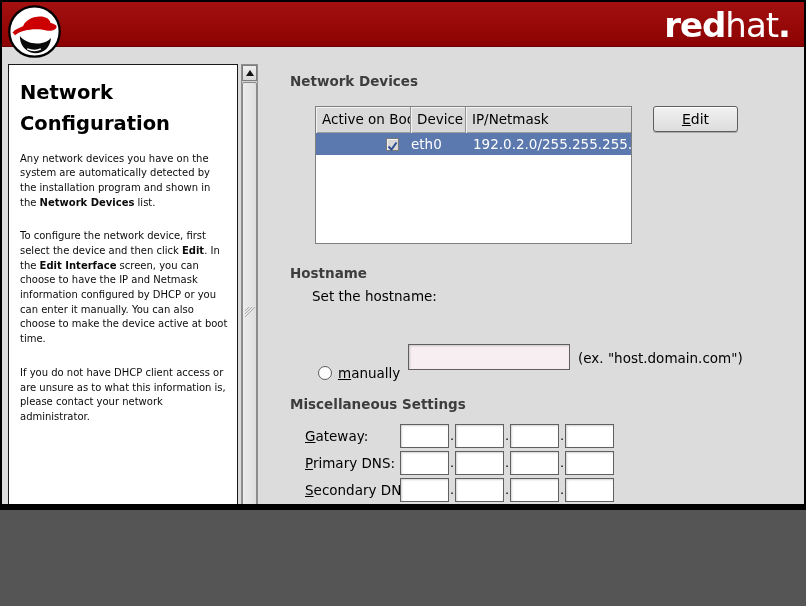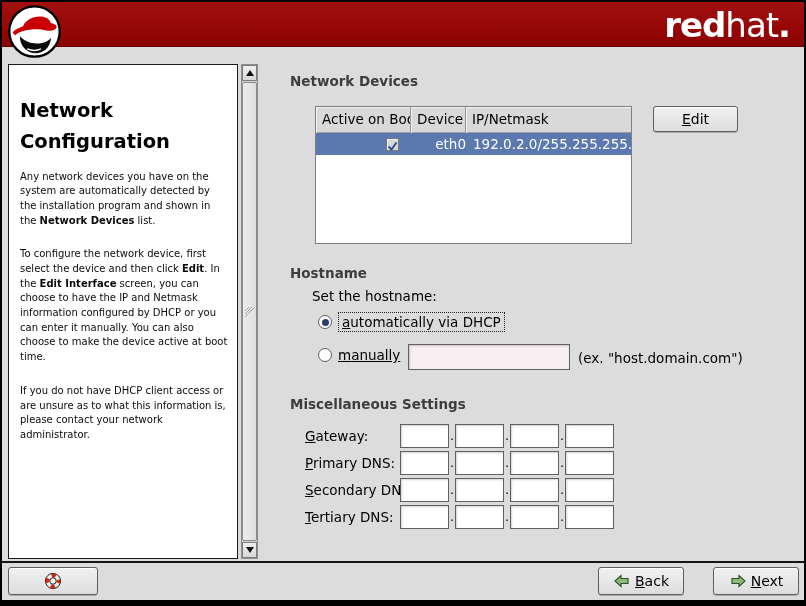--- a/index.html
+++ b/index.html
@@ -1,19 +1,19 @@
 <!DOCTYPE html>
 <html><head>
 <meta charset="utf-8">
 <style>
   * { box-sizing: border-box; margin: 0; padding: 0; }
   html,body { background:#555; }
   .window {
     position: relative;
-    width: 806px; height: 606px;
+    width: 806px; height: 510px;
     border: 2px solid #000; border-bottom-width: 6px;
     background: #dcdcdc;
     font-family: "DejaVu Sans", "Liberation Sans", sans-serif;
     overflow: hidden;
     color: #000;
   }
   
   .banner {
     position: absolute; left: 0; top: 0; right: 0; height: 45px;
     background: linear-gradient(#a31010, #8c0202);
@@ -26,21 +26,21 @@
     position: absolute; right: 14px; top: 3px; z-index: 2;
     color: #fff; font-size: 34px; letter-spacing: -1px; line-height: 40px;
   }
   .brand .b { font-weight: bold; }
   
   .help-panel {
     position: absolute; left: 6px; top: 62px; width: 230px; height: 495px;
     background: #fff; border: 1px solid #1a1a1a;
     padding: 13px 9px 0 11px; overflow: hidden;
   }
-  .help-panel h1 { font-size: 19.5px; line-height: 1.58; font-weight: bold; margin-bottom: 12px; margin-top: 18px; }
+  .help-panel h1 { font-size: 19.5px; line-height: 1.58; font-weight: bold; margin-bottom: 12px; }
   .help-panel p { font-size: 10px; line-height: 1.47; margin-bottom: 19px; color: #0a0a0a; }
   .help-panel b { font-weight: bold; }
   
   .vscroll {
     position: absolute; left: 239px; top: 62px; width: 17px; height: 495px;
     background: #d2d2d2; border: 1px solid #8e8e8e;
   }
   .vs-btn {
     position: absolute; left: 0; width: 15px; height: 16px;
     background: linear-gradient(#efefef,#d8d8d8); border: 1px solid #7d7d7d;
@@ -66,21 +66,21 @@
   .nd-hcell {
     background: #d9d9d9; font-size: 13.5px; line-height: 24px; padding-left: 6px;
     border-right: 1px solid #929292;
     box-shadow: inset 1px 1px 0 #f4f4f4, inset 0 -1px 0 #9e9e9e;
     white-space: nowrap; overflow: hidden;
   }
   .c1 { width: 95px; } .c2 { width: 55px; } .c3 { flex: 1; border-right: none; }
   .nd-row { display: flex; height: 22px; background: #5b79ae; color: #fff; font-size: 13.5px; align-items: center; }
   .nd-cell { overflow: hidden; white-space: nowrap; }
   .nd-cell.c1 { display: flex; justify-content: flex-end; padding-right: 12px; }
-  .nd-cell.c2 { text-align: right; }
+  .nd-cell.c2 { text-align: left; }
   .nd-cell.c3 { padding-left: 7px; }
   .checkbox {
     width: 13px; height: 13px; background: #d8d8d8; border: 1px solid #787878;
     box-shadow: inset 1px 1px 0 rgba(255,255,255,.65);
   }
   
   .btn {
     position: absolute; display: flex; align-items: center; justify-content: center; gap: 4px;
     background: linear-gradient(#f1f1f1, #dddddd);
     border: 1px solid #5e5e5e; border-radius: 3px;
@@ -179,28 +179,22 @@
     </div>
   </div>
 
   <div class="btn" id="edit-btn">
     <span><span class="u">E</span><span>dit</span></span>
   </div>
 
   <div class="sect" style="left:288px; top:263px;">Hostname</div>
   <div class="plain" style="left:310px; top:286px;text-align:center;">Set the hostname:</div>
 
-  <div class="radio-row" style="left:316px; top:310px;">
-    <span class="radio">
-        <span class="dot"></span>
-      </span>
-    <span class="focus-rect"><span class="u">a</span><span>utomatically via DHCP</span></span>
-  </div>
-
-  <div class="radio-row" style="left:316px; top:345px;text-decoration:underline;">
+
+  <div class="radio-row" style="left:316px; top:363px;">
     <span class="radio"></span>
     <span><span class="u">m</span><span>anually</span></span>
   </div>
   <input class="entry" id="hostname-input" value="" style="">
   <div class="plain" style="left:576px; top:348px;">(ex. "host.domain.com")</div>
 
   <div class="sect" style="left:288px; top:394px;">Miscellaneous Settings</div>
 
   <div class="misc-row" style="top:421px;">
     <span class="misc-label"><span class="u">G</span><span>ateway:</span></span>

